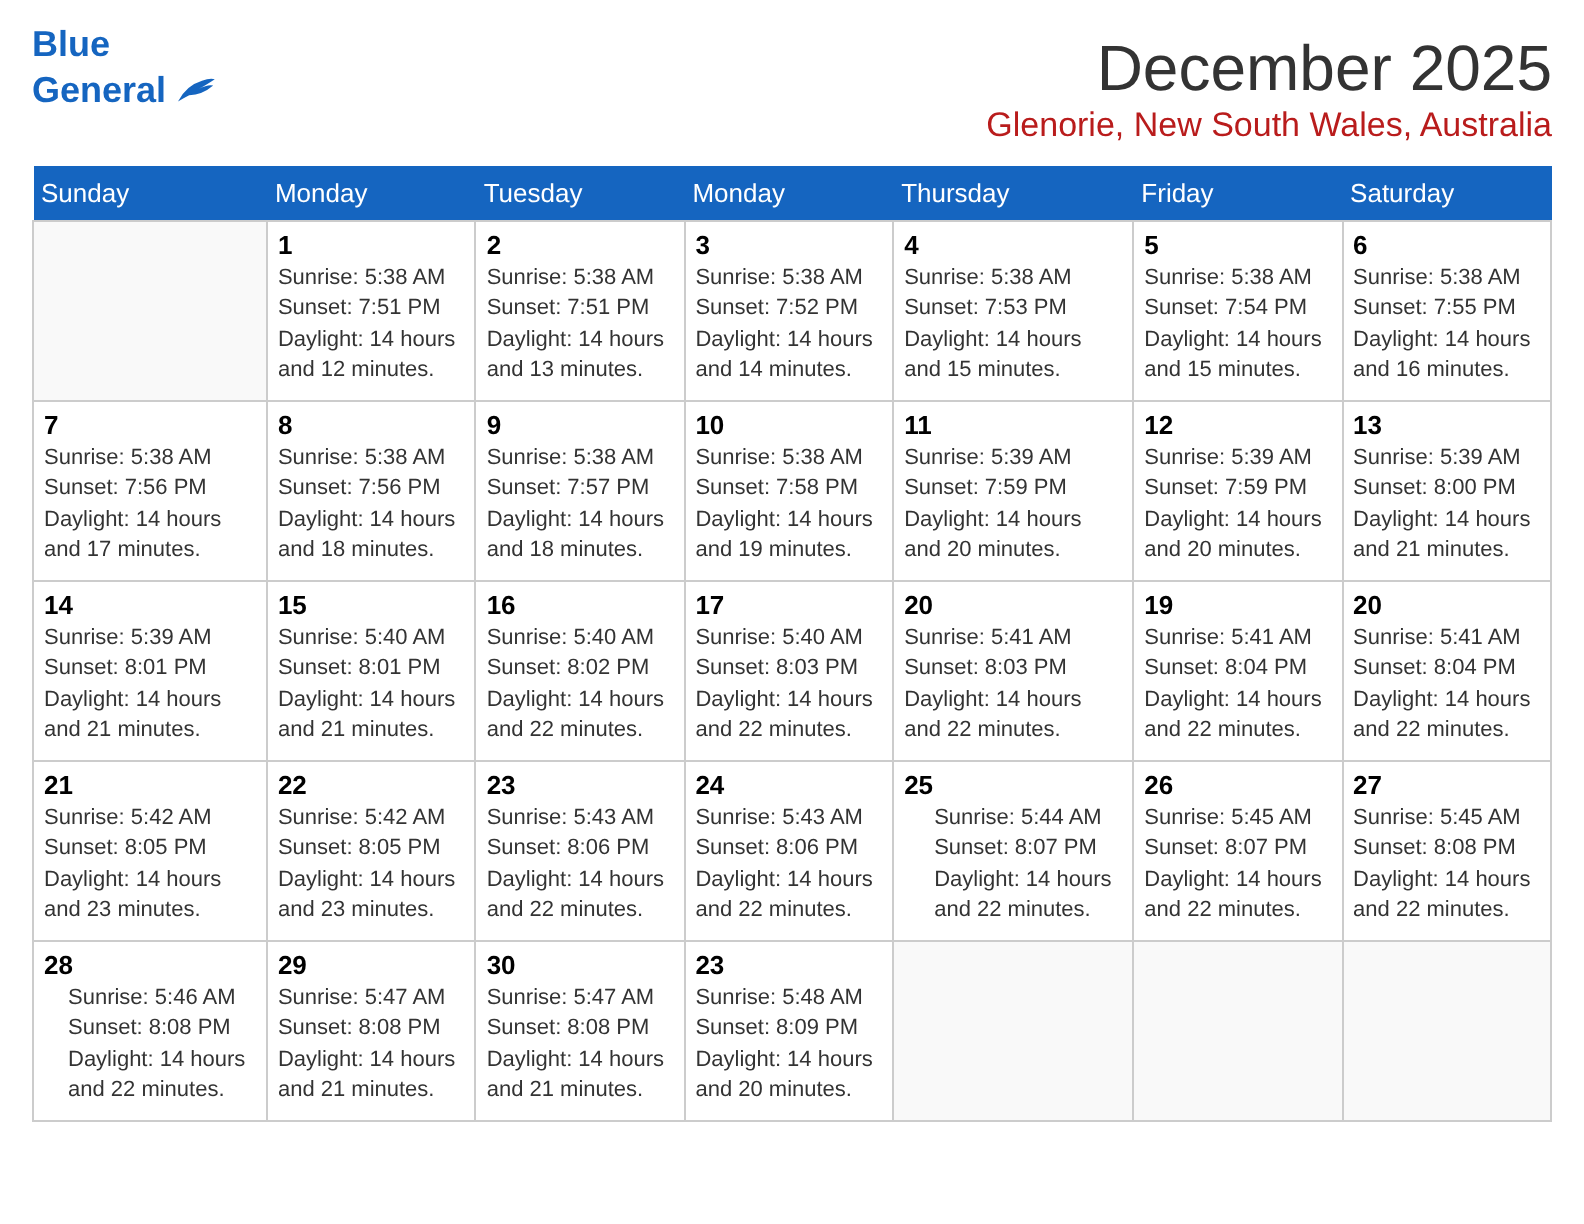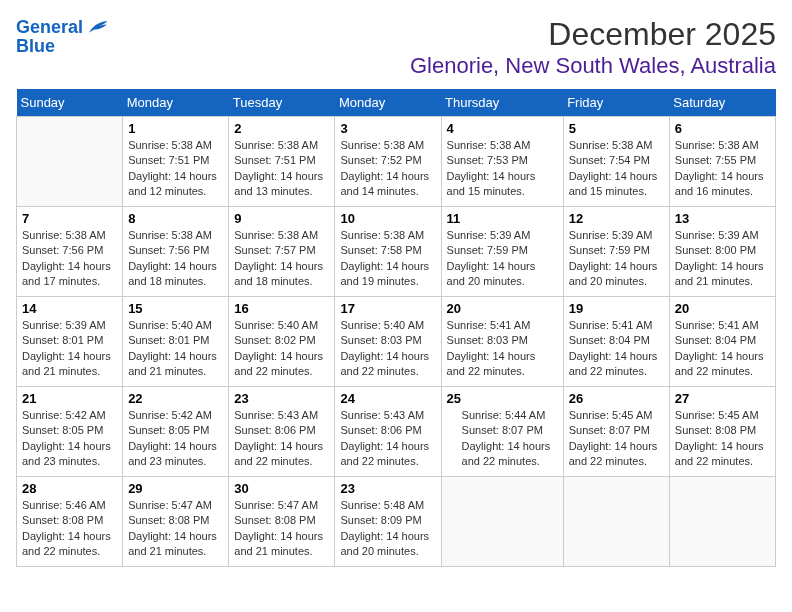--- a/index.html
+++ b/index.html
@@ -36,22 +36,22 @@
     }
     .title-section {
       text-align: right;
     }
     .main-title {
       font-size: 32px;
       font-weight: normal;
       color: #333;
     }
     .subtitle {
-      font-size: 22px;
-      color: #4c1d95;
+      font-size: 17px;
+      color: #b91c1c;
     }
     table {
       width: 100%;
       border-collapse: collapse;
       font-size: 11px;
     }
     thead tr th {
       background-color: #1565C0;
       color: #fff;
       padding: 6px 4px;
@@ -82,32 +82,32 @@
       border-radius: 0;
       margin-left: 28px;
     }
   </style>
 </head>
 <body>
 
 <div class="header-section">
   <div class="logo">
     <div>
+      <div style="display:flex;align-items:center;margin-top:-4px;">
+        <span class="logo-text">
+          <span>Blue</span>
+        </span>
+      </div>
       <div style="display:flex;align-items:center;">
         <span class="logo-text">
           <span>General</span>
         </span>
         <svg class="logo-icon" viewBox="0 0 30 24">
           <path d="M5 18 Q10 8 20 5 Q25 3 28 4 Q22 8 18 10 Q24 7 27 8 Q20 14 12 14 Q8 16 5 18Z" fill="#1565C0"></path>
         </svg>
-      </div>
-      <div style="display:flex;align-items:center;margin-top:-4px;">
-        <span class="logo-text">
-          <span>Blue</span>
-        </span>
       </div>
     </div>
   </div>
   <div class="title-section">
     <div class="main-title">December 2025</div>
     <div class="subtitle">Glenorie, New South Wales, Australia</div>
   </div>
 </div>
 
 <table>
@@ -317,21 +317,21 @@
           <span class="day-number">27</span>
           <div class="day-info" style="white-space: pre-line;">Sunrise: 5:45 AM
 Sunset: 8:08 PM
 Daylight: 14 hours
 and 22 minutes.</div>
         </td>
       </tr>
       <tr>
         <td>
           <span class="day-number">28</span>
-          <div class="day-info" style="white-space: pre-line;">Sunrise: 5:46 AM
+          <div class="day-info" style="white-space: pre-line; margin-left: 12px;">Sunrise: 5:46 AM
 Sunset: 8:08 PM
 Daylight: 14 hours
 and 22 minutes.</div>
         </td>
         <td>
           <span class="day-number">29</span>
           <div class="day-info" style="white-space: pre-line;">Sunrise: 5:47 AM
 Sunset: 8:08 PM
 Daylight: 14 hours
 and 21 minutes.</div>

